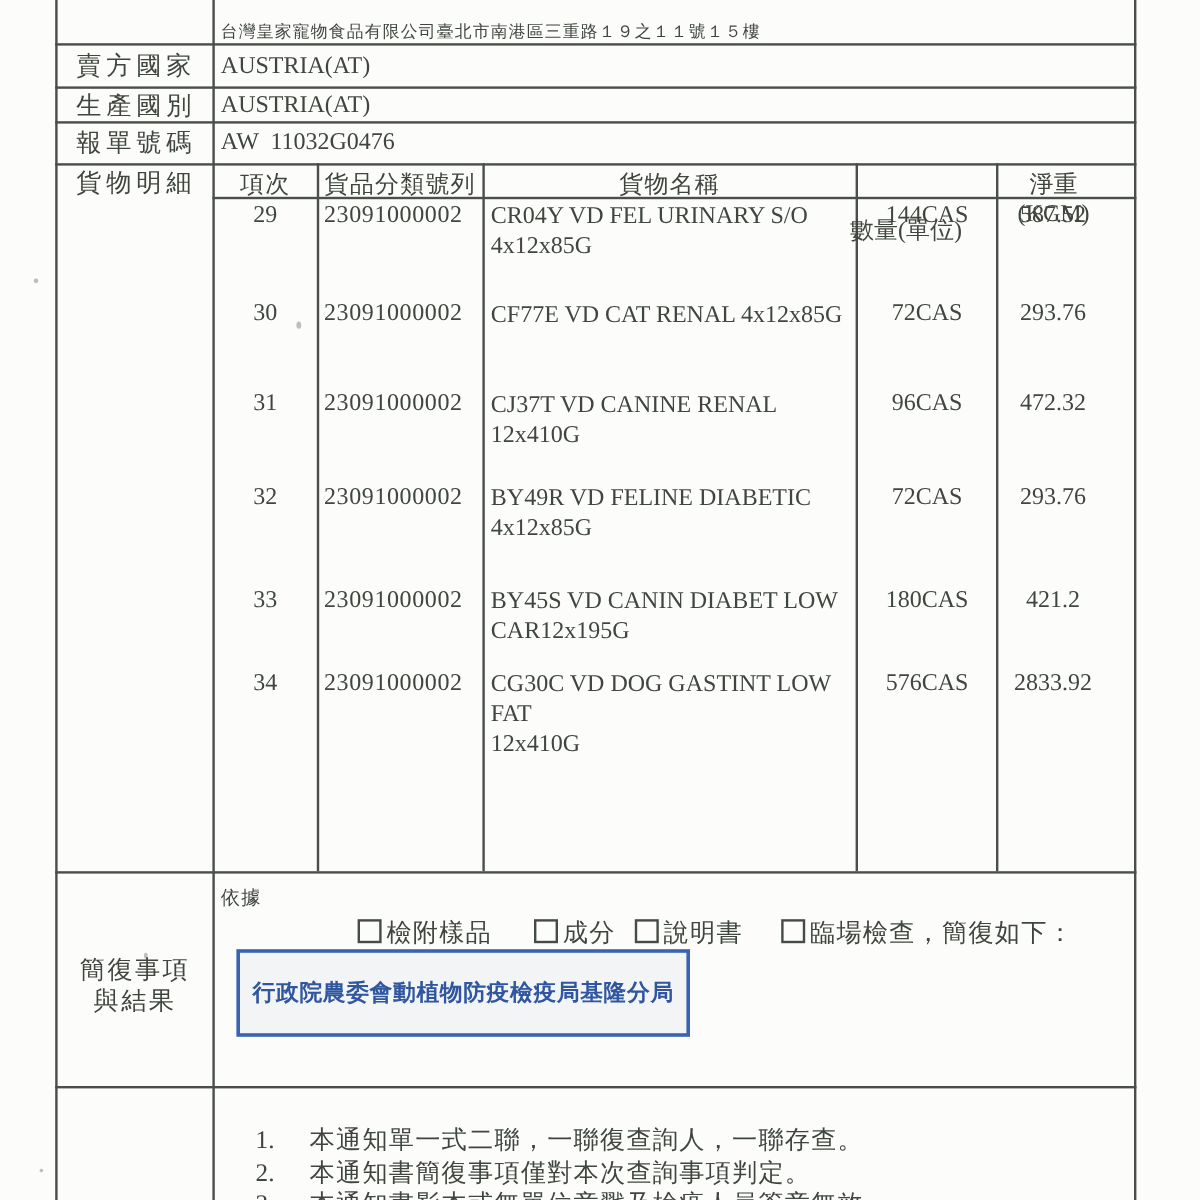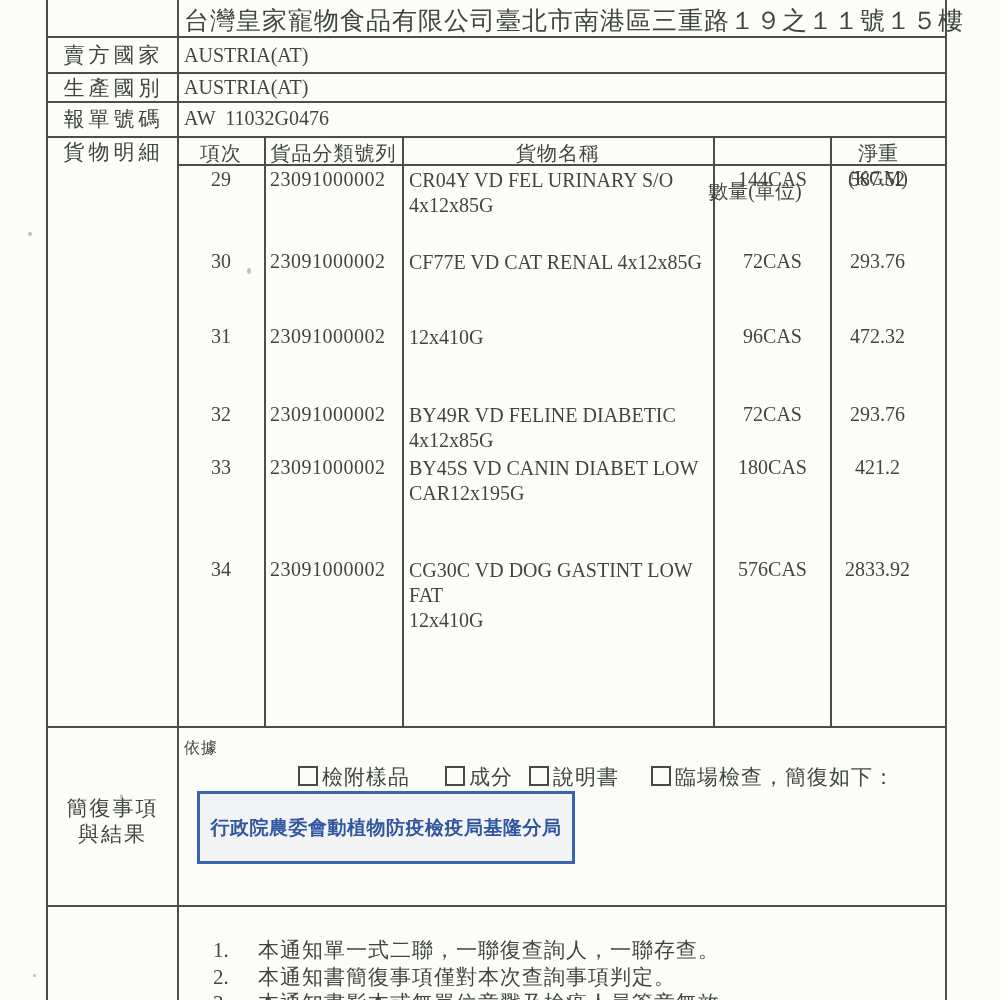--- a/index.html
+++ b/index.html
@@ -53,21 +53,21 @@
   <div class="vl" style="left:830px;top:136px;height:590px;"></div>
 
   <div class="hl" style="left:46px;top:36px;width:901px;"></div>
   <div class="hl" style="left:46px;top:72px;width:901px;"></div>
   <div class="hl" style="left:46px;top:101px;width:901px;"></div>
   <div class="hl" style="left:46px;top:136px;width:901px;"></div>
   <div class="hl" style="left:177px;top:164px;width:770px;"></div>
   <div class="hl" style="left:46px;top:726px;width:901px;"></div>
   <div class="hl" style="left:46px;top:905px;width:901px;"></div>
 
-  <div class="val" style="top:4px;font-size:25px;letter-spacing:1px;">台灣皇家寵物食品有限公司臺北市南港區三重路１９之１１號１５樓</div>
+  <div class="val" style="top:18px;font-size:14px;letter-spacing:1px;">台灣皇家寵物食品有限公司臺北市南港區三重路１９之１１號１５樓</div>
 
   <div class="lbl" style="top:42px;">賣方國家</div>
   <div class="val" style="top:44px;">AUSTRIA(AT)</div>
 
   <div class="lbl" style="top:75px;">生產國別</div>
   <div class="val" style="top:76px;">AUSTRIA(AT)</div>
 
   <div class="lbl" style="top:106px;">報單號碼</div>
   <div class="val" style="top:107px;">AW  11032G0476</div>
 
@@ -98,38 +98,39 @@
       <div></div>
     </div>
     <div class="c-qty">72CAS</div>
     <div class="c-wt">293.76</div>
   </div>
 
   <div class="irow" style="top:325px;padding-left:48px;">
     <div class="c-seq">31</div>
     <div class="c-code">23091000002</div>
     <div class="c-name">
+      <div>CJ37T VD CANINE RENAL</div>
       <div>12x410G</div>
     </div>
     <div class="c-qty">96CAS</div>
     <div class="c-wt">472.32</div>
   </div>
 
   <div class="irow" style="top:403px;">
     <div class="c-seq">32</div>
     <div class="c-code">23091000002</div>
     <div class="c-name">
       <div>BY49R VD FELINE DIABETIC</div>
       <div>4x12x85G</div>
     </div>
     <div class="c-qty">72CAS</div>
     <div class="c-wt">293.76</div>
   </div>
 
-  <div class="irow" style="top:456px;">
+  <div class="irow" style="top:489px;">
     <div class="c-seq">33</div>
     <div class="c-code">23091000002</div>
     <div class="c-name">
       <div>BY45S VD CANIN DIABET LOW</div>
       <div>CAR12x195G</div>
     </div>
     <div class="c-qty">180CAS</div>
     <div class="c-wt">421.2</div>
   </div>
 

